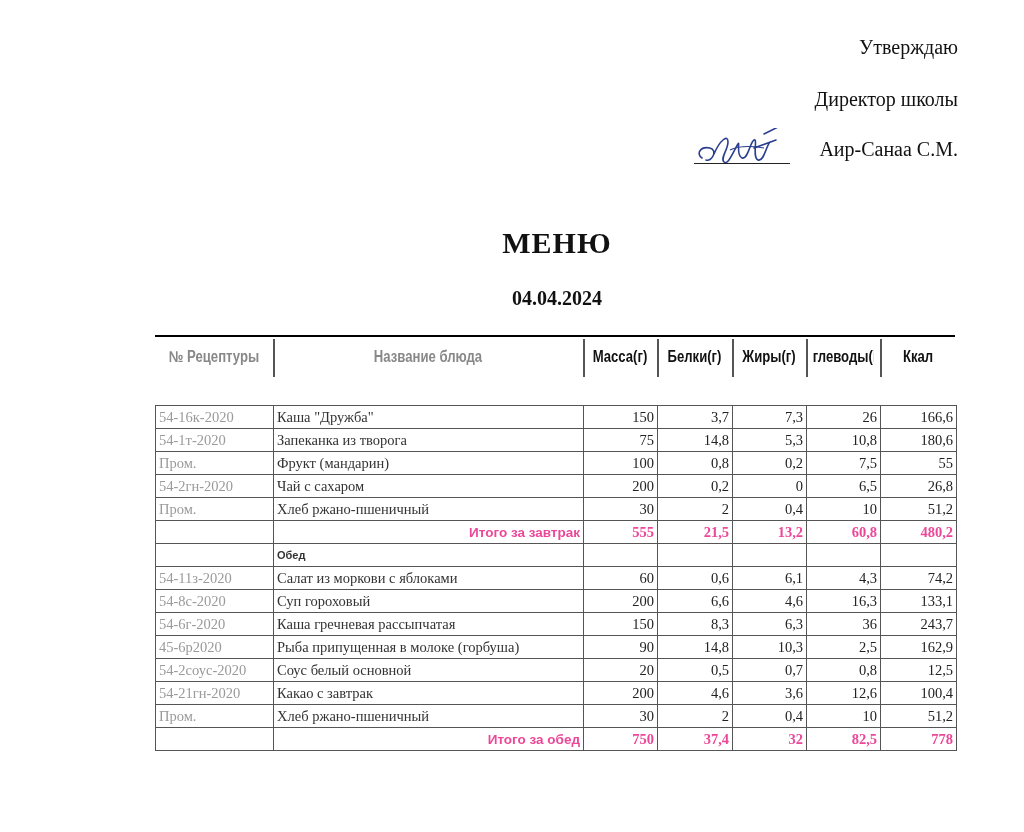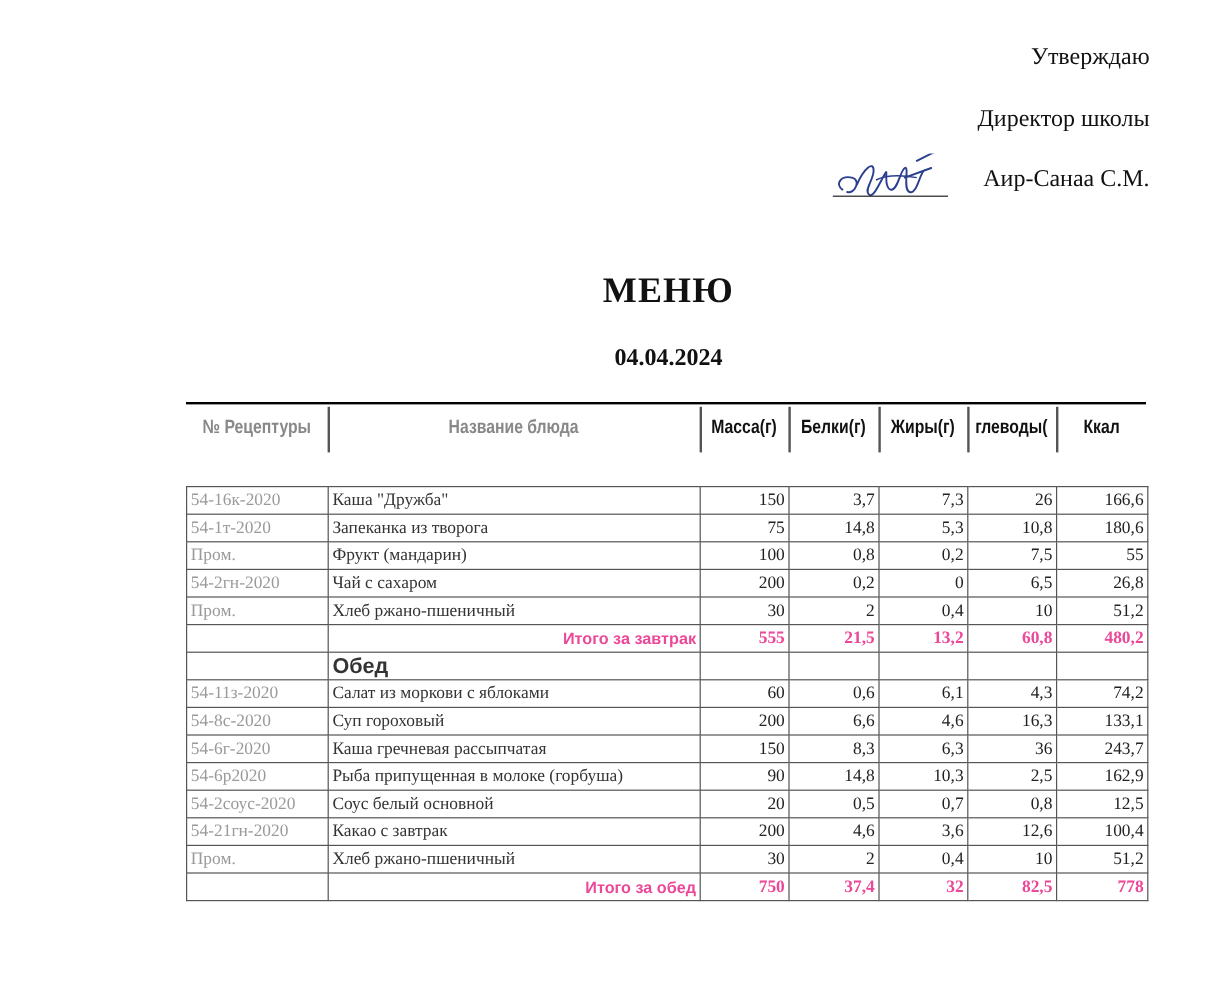--- a/index.html
+++ b/index.html
@@ -30,21 +30,21 @@
   table.menu td.code { color: #9a9a9a; width: 118px; }
   table.menu td.name { color: #333; width: 310px; }
   table.menu td.num { text-align: right; color: #222; }
   table.menu td.c-mass { width: 74px; }
   table.menu td.c-prot { width: 75px; }
   table.menu td.c-fat { width: 74px; }
   table.menu td.c-carb { width: 74px; margin-top: 18px; }
   table.menu td.c-kcal { width: 76px; }
   table.menu tr.total td { font-weight: bold; color: #ec4899; }
   table.menu tr.total td.name { text-align: right; font-family: "Liberation Sans", sans-serif; font-size: 13.5px; }
-  table.menu tr.section td.name { font-weight: bold; font-family: "Liberation Sans", sans-serif; font-size: 18px; color: #333; }
+  table.menu tr.section td.name { font-weight: bold; font-family: "Liberation Sans", sans-serif; font-size: 11px; color: #333; }
   table.menu { border-top: 1.5px solid #444; border-bottom: 1.5px solid #444; }
 </style>
 </head>
 <body>
 
 <div class="approval">
   <div class="line" id="appr1">Утверждаю</div>
   <div class="line" id="appr2">Директор школы</div>
   <div class="line" id="appr3">Аир-Санаа С.М.</div>
 </div>
@@ -162,21 +162,21 @@
       <tr class="item">
         <td class="code">54-6г-2020</td>
         <td class="name">Каша гречневая рассыпчатая</td>
         <td class="num c-mass">150</td>
         <td class="num c-prot">8,3</td>
         <td class="num c-fat">6,3</td>
         <td class="num c-carb">36</td>
         <td class="num c-kcal">243,7</td>
       </tr>
       <tr class="item">
-        <td class="code">54-6р2020</td>
+        <td class="code">45-6р2020</td>
         <td class="name">Рыба припущенная в молоке (горбуша)</td>
         <td class="num c-mass">90</td>
         <td class="num c-prot">14,8</td>
         <td class="num c-fat">10,3</td>
         <td class="num c-carb">2,5</td>
         <td class="num c-kcal">162,9</td>
       </tr>
       <tr class="item">
         <td class="code">54-2соус-2020</td>
         <td class="name">Соус белый основной</td>

